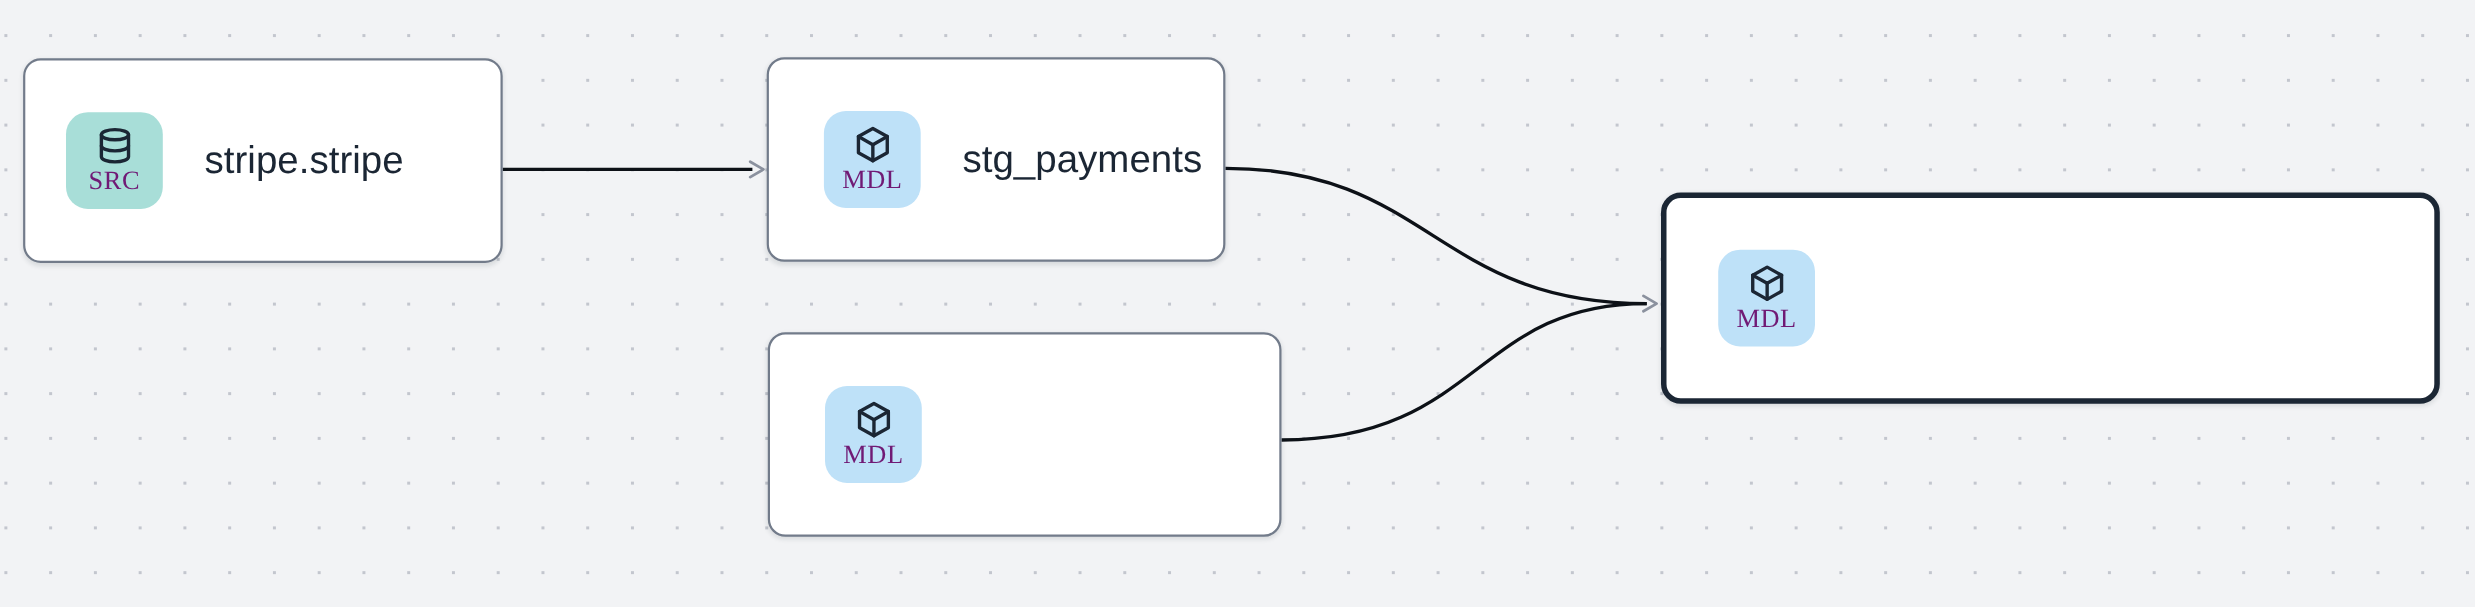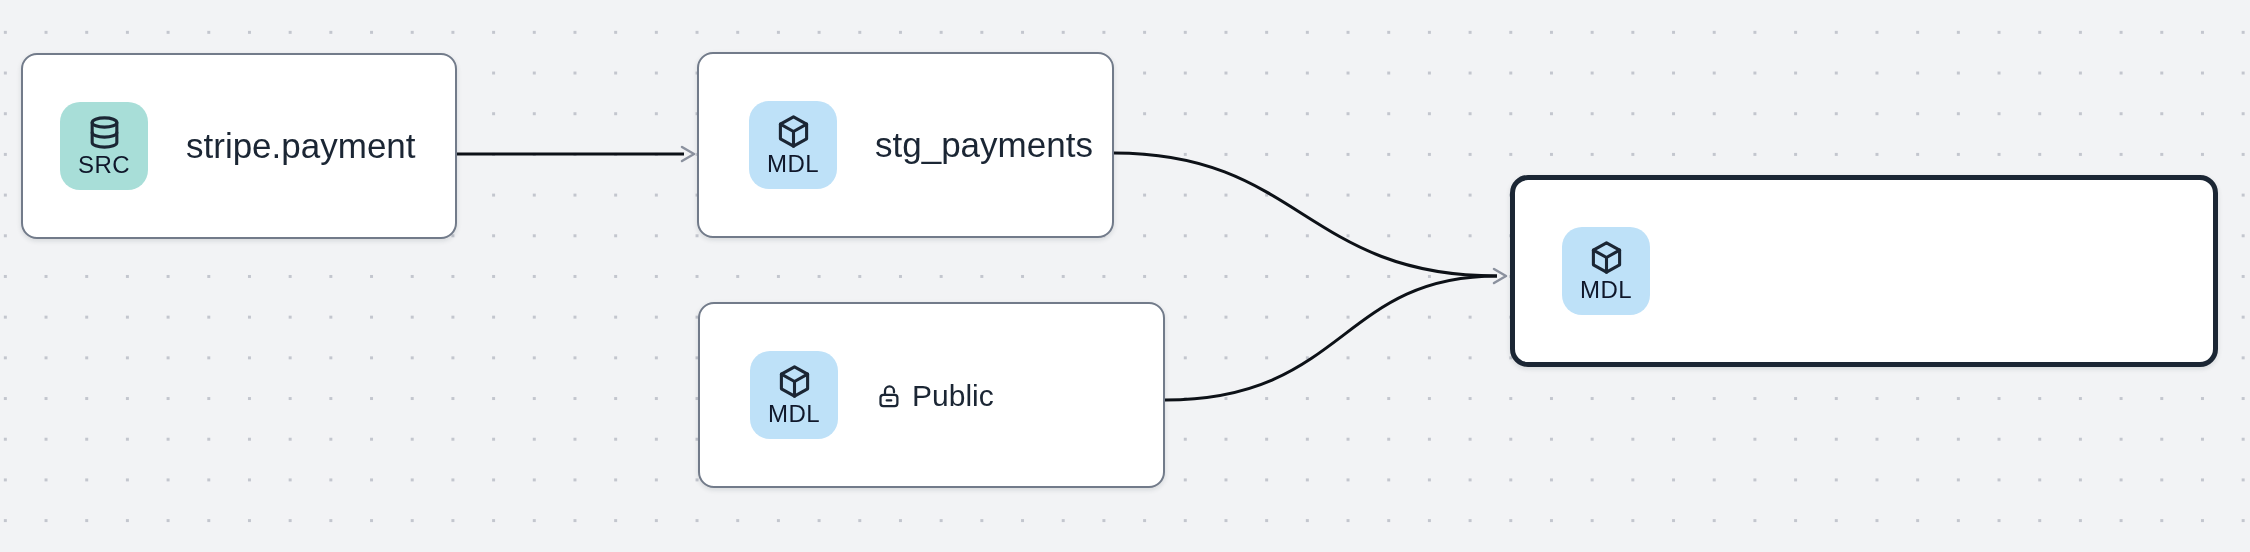--- a/index.html
+++ b/index.html
@@ -72,24 +72,24 @@
   .badge svg {
     width: 37px;
     height: 37px;
     stroke: #1b2634;
     stroke-width: 2;
     fill: none;
     stroke-linecap: round;
     stroke-linejoin: round;
   }
   .badge-label {
-    font-family: Liberation Sans, sans-serif;
+    font-family: Liberation Serif, serif;
     font-size: 24px;
     line-height: 28px;
-    color: #0f172a;
+    color: #701a75;
     letter-spacing: 0.5px;
   }
   .node-text { display: flex; flex-direction: column; }
   .node-title {
     font-size: 35px;
     line-height: 42px;
     color: #1b2634;
     white-space: nowrap;
   }
   .node-subtitle {
@@ -132,21 +132,21 @@
   <div class="node" id="node-stripe-payment">
     <div class="badge badge-src">
       <svg viewBox="0 0 24 24">
         <ellipse cx="12" cy="5.5" rx="8" ry="3"></ellipse>
         <path d="M4 5.5 v6.5 c0 1.66 3.58 3 8 3 s8 -1.34 8 -3 V5.5"></path>
         <path d="M4 12 v6.5 c0 1.66 3.58 3 8 3 s8 -1.34 8 -3 V12"></path>
       </svg>
       <span class="badge-label">SRC</span>
     </div>
     <div class="node-text">
-      <div class="node-title">stripe.payment</div>
+      <div class="node-title">stripe.stripe</div>
     </div>
   </div>
 
   <div class="node" id="node-stg-payments">
     <div class="badge badge-mdl">
       <svg viewBox="0 0 24 24">
         <path d="M12 2.5 L20.5 7.25 V16.75 L12 21.5 L3.5 16.75 V7.25 Z"></path>
         <path d="M3.5 7.25 L12 12 L20.5 7.25"></path>
         <path d="M12 12 V21.5"></path>
       </svg>
@@ -160,28 +160,20 @@
   <div class="node" id="node-fct-orders">
     <div class="badge badge-mdl">
       <svg viewBox="0 0 24 24">
         <path d="M12 2.5 L20.5 7.25 V16.75 L12 21.5 L3.5 16.75 V7.25 Z"></path>
         <path d="M3.5 7.25 L12 12 L20.5 7.25"></path>
         <path d="M12 12 V21.5"></path>
       </svg>
       <span class="badge-label">MDL</span>
     </div>
     <div class="node-text">
-      <div class="node-subtitle">
-        <svg viewBox="0 0 24 24">
-          <rect x="4" y="10.5" width="15" height="10" rx="2.5"></rect>
-          <path d="M8 10.5 V7 a4 4 0 0 1 8 0 v1.3"></path>
-          <path d="M9.5 15.5 h4"></path>
-        </svg>
-        <span>Public</span>
-      </div>
     </div>
   </div>
 
   <div class="node selected" id="node-agg">
     <div class="badge badge-mdl">
       <svg viewBox="0 0 24 24">
         <path d="M12 2.5 L20.5 7.25 V16.75 L12 21.5 L3.5 16.75 V7.25 Z"></path>
         <path d="M3.5 7.25 L12 12 L20.5 7.25"></path>
         <path d="M12 12 V21.5"></path>
       </svg>

